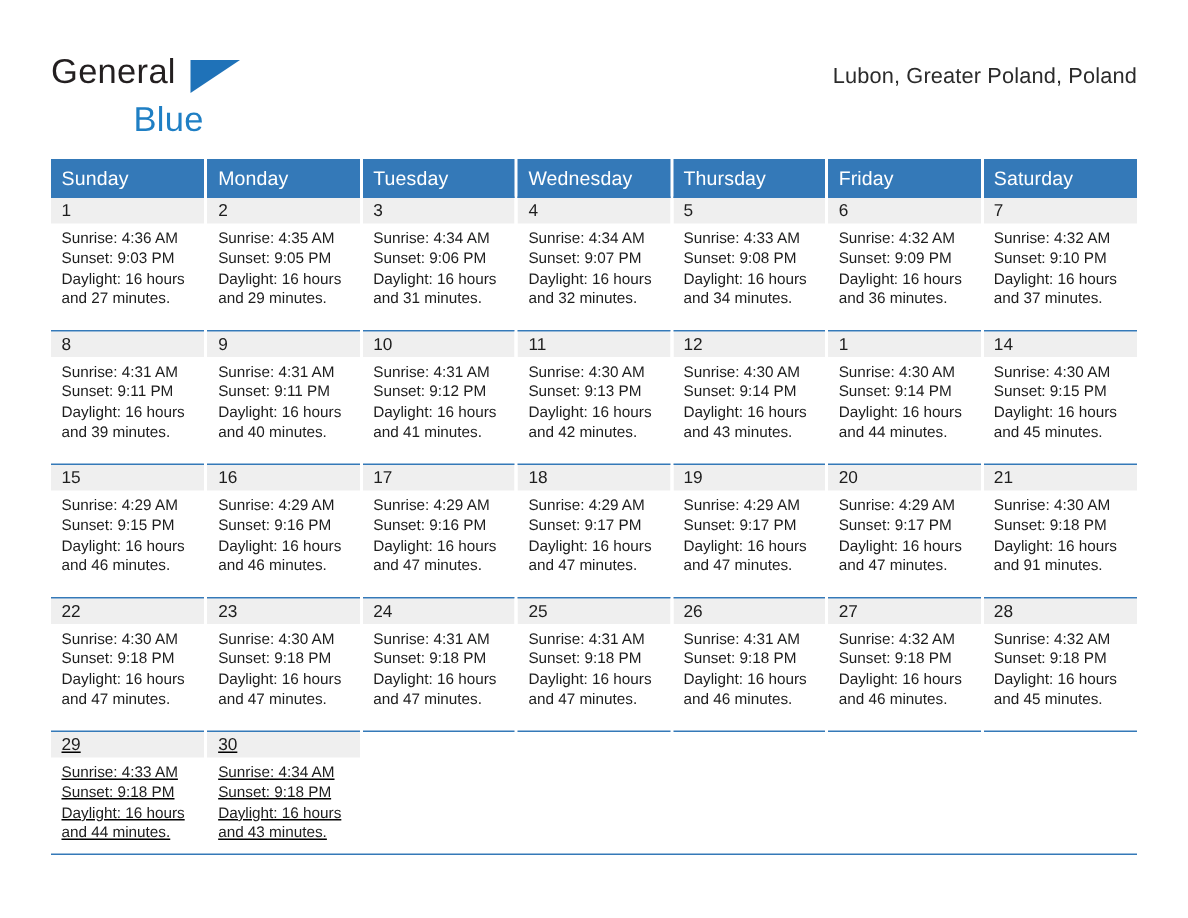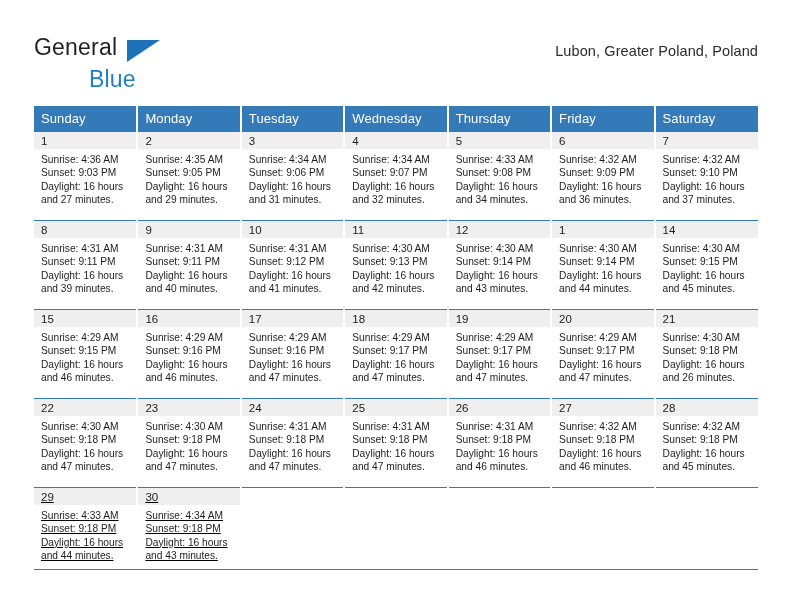--- a/index.html
+++ b/index.html
@@ -351,21 +351,21 @@
               <div>Daylight: 16 hours</div>
               <div>and 47 minutes.</div>
             </div>
           </td>
           <td class="">
             <div class="daynum-band">21</div>
             <div class="day-lines">
               <div>Sunrise: 4:30 AM</div>
               <div>Sunset: 9:18 PM</div>
               <div>Daylight: 16 hours</div>
-              <div>and 26 minutes.</div>
+              <div>and 91 minutes.</div>
             </div>
           </td>
         </tr>
         <tr class="week-row">
           <td class="">
             <div class="daynum-band">22</div>
             <div class="day-lines">
               <div>Sunrise: 4:30 AM</div>
               <div>Sunset: 9:18 PM</div>
               <div>Daylight: 16 hours</div>

